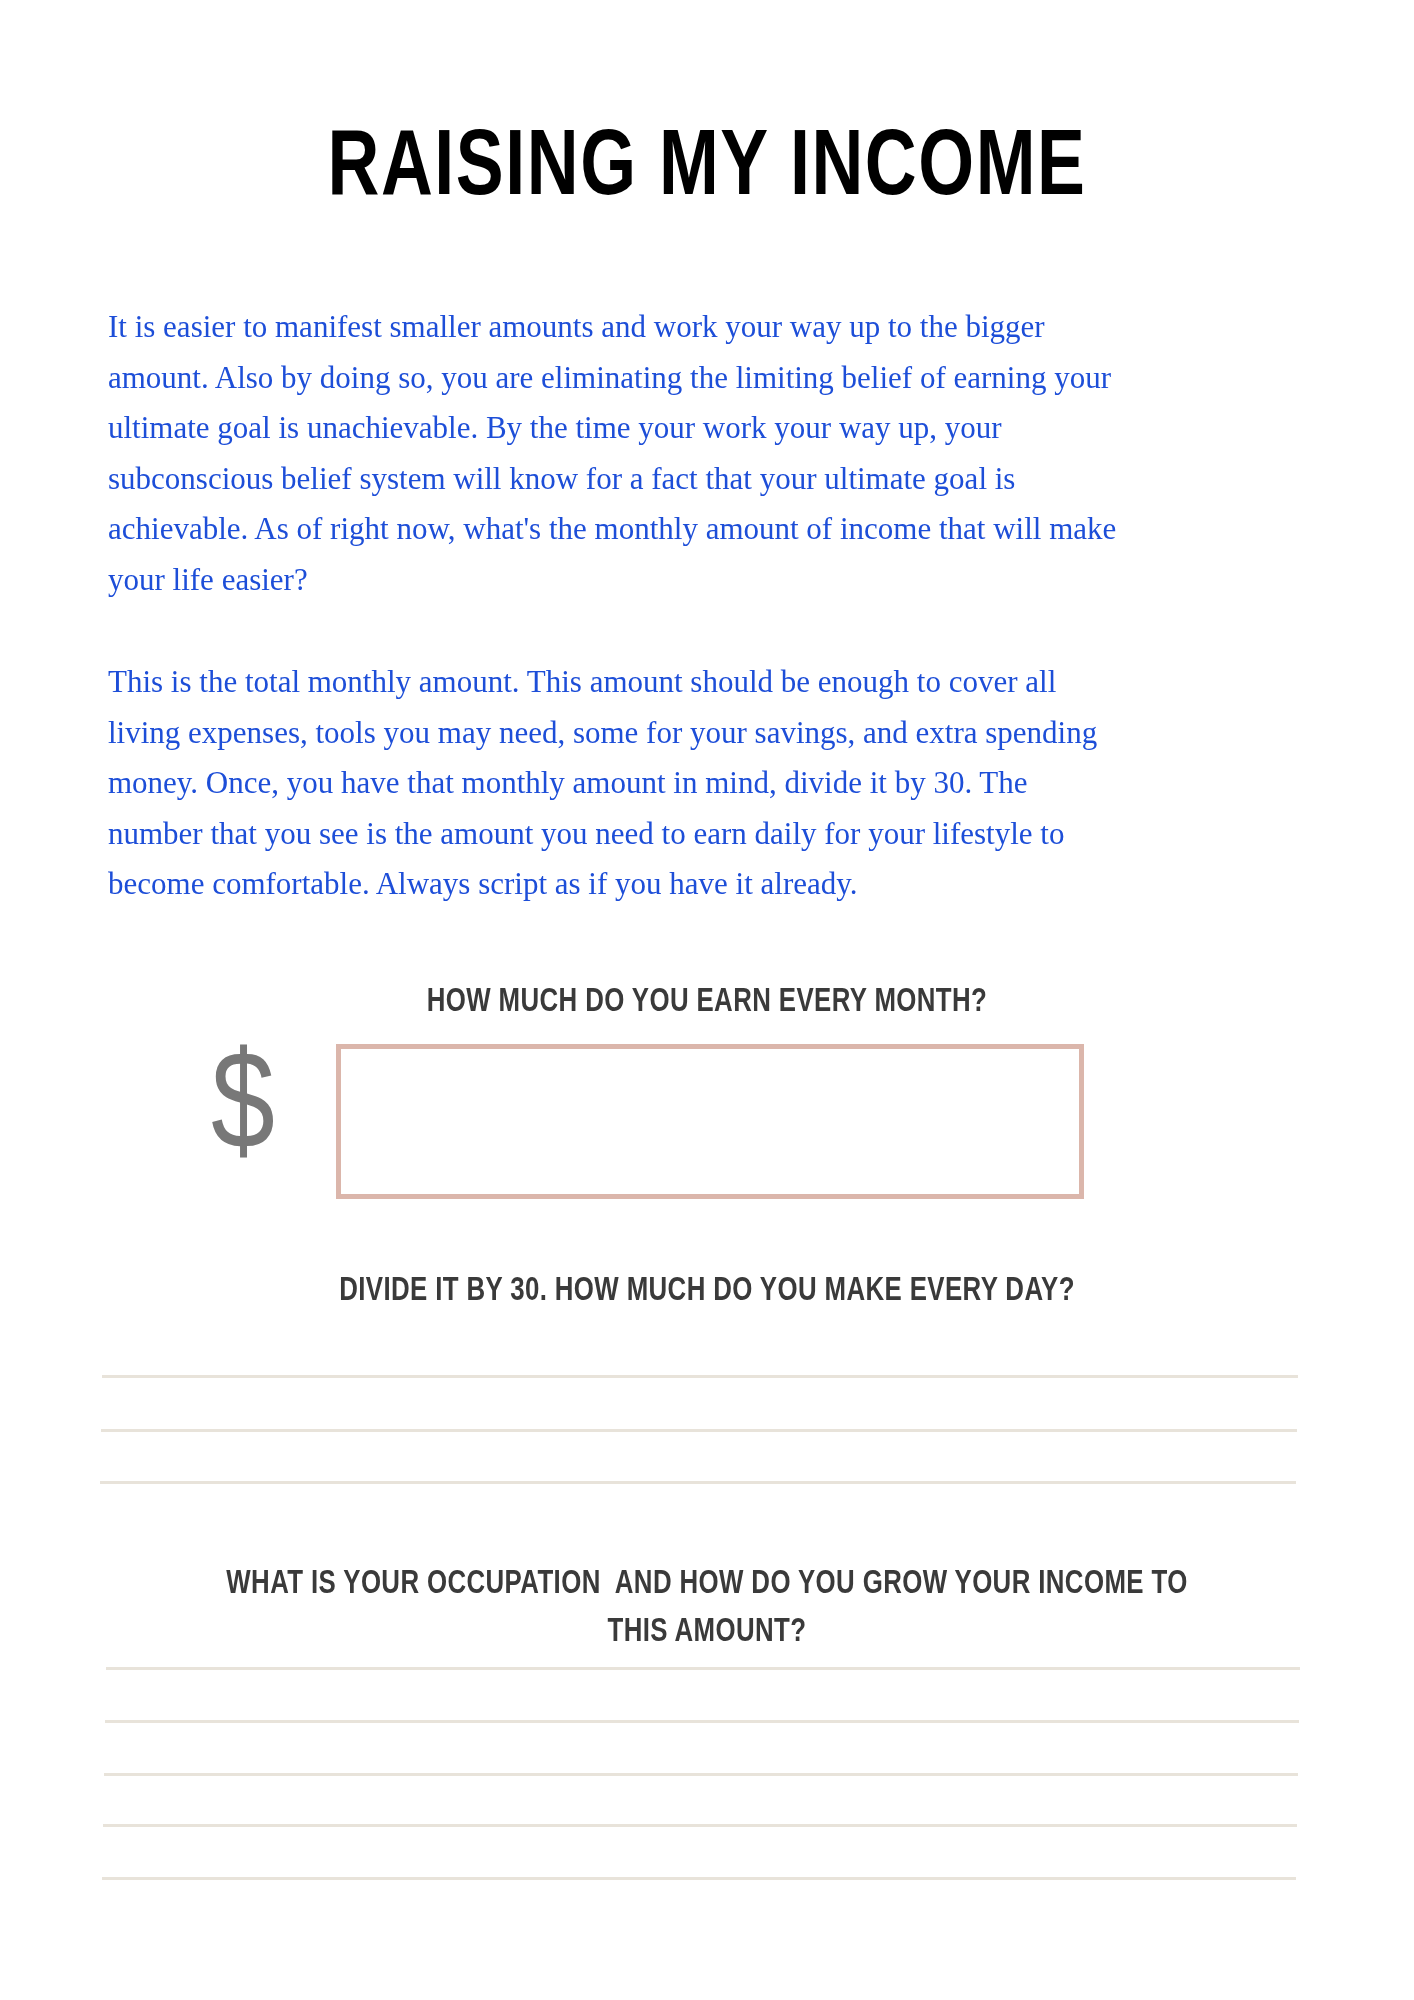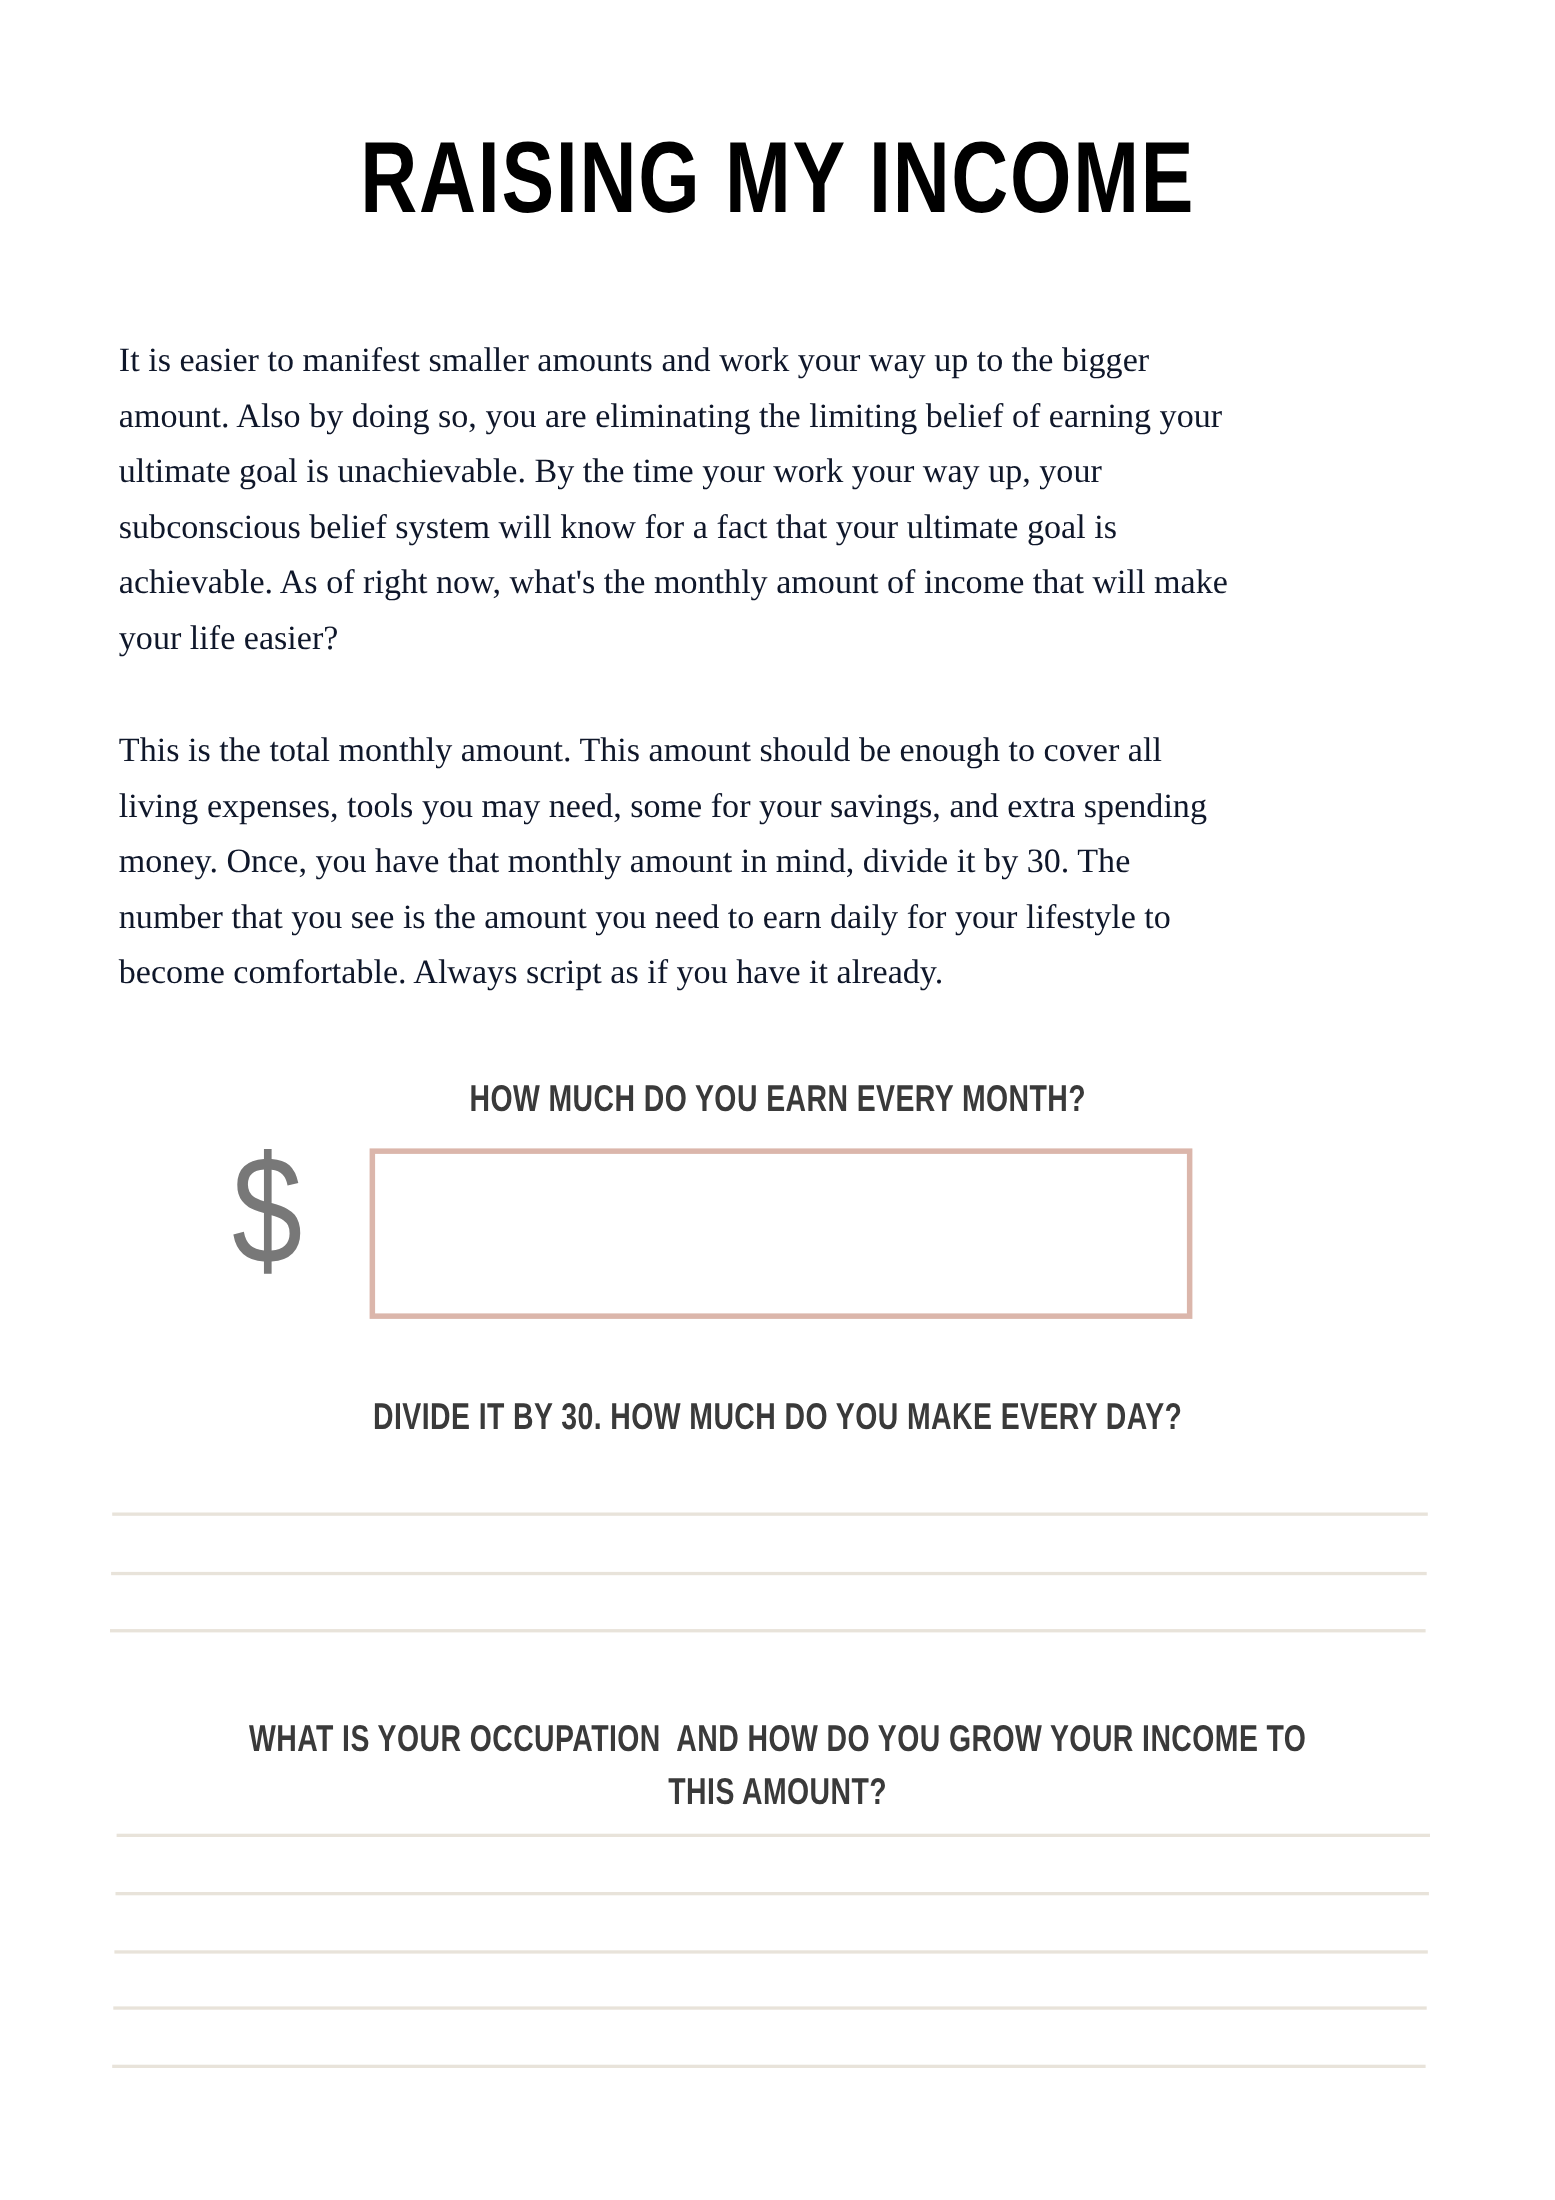--- a/index.html
+++ b/index.html
@@ -17,21 +17,21 @@
       letter-spacing: 2px;
       transform: scaleX(0.78);
       transform-origin: 707px 50%;
     }
 
     .para {
       position: absolute; left: 108px; width: 1230px;
       font-family: "Liberation Serif", serif;
       font-size: 31px;
       line-height: 50.5px;
-      color: #0f172a;
+      color: #1d4ed8;
       margin: 0;
       white-space: pre-line;
     }
     .para1 { top: 302px; }
     .para2 { top: 657px; }
 
     .q-heading {
       position: absolute; left: 0; width: 1414px;
       text-align: center;
       font-family: "Liberation Sans", sans-serif;

